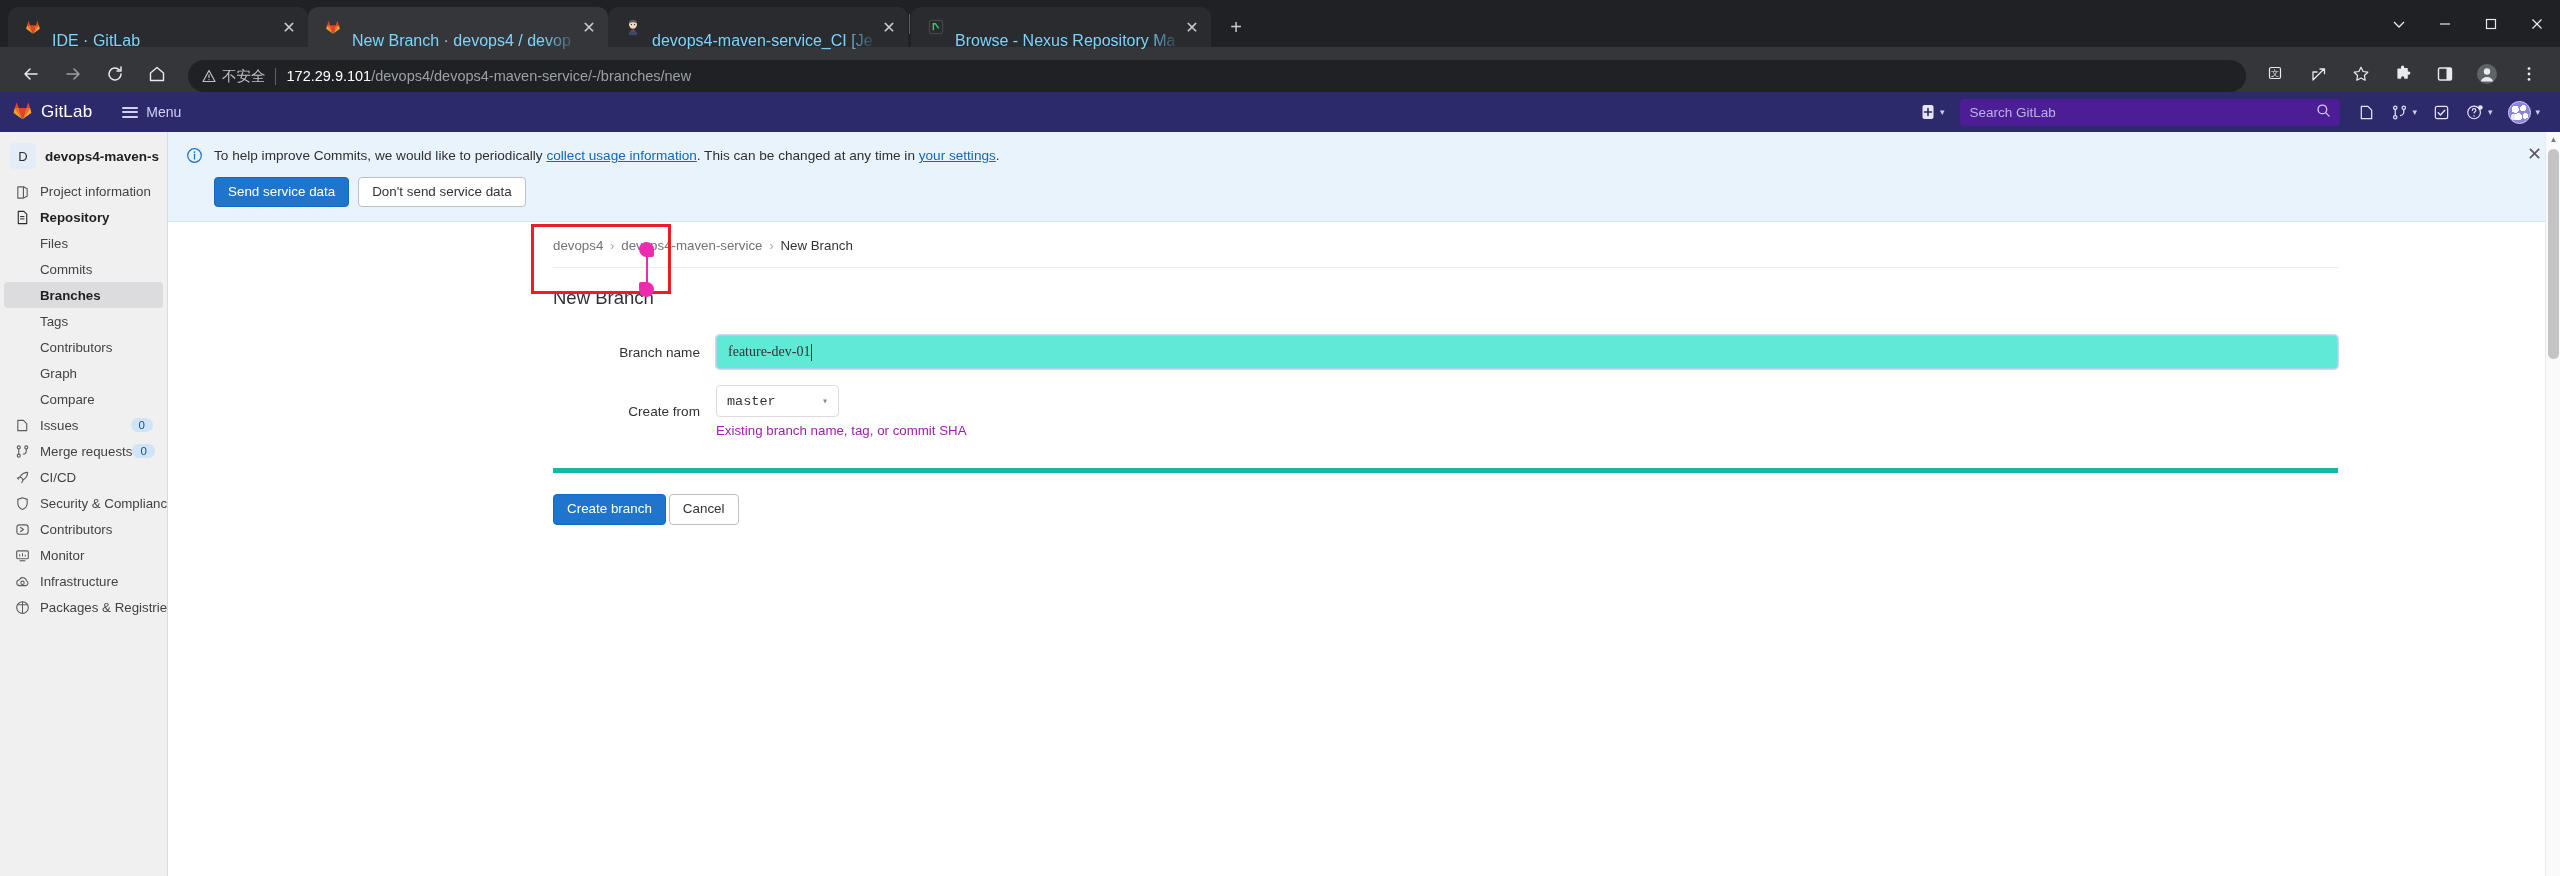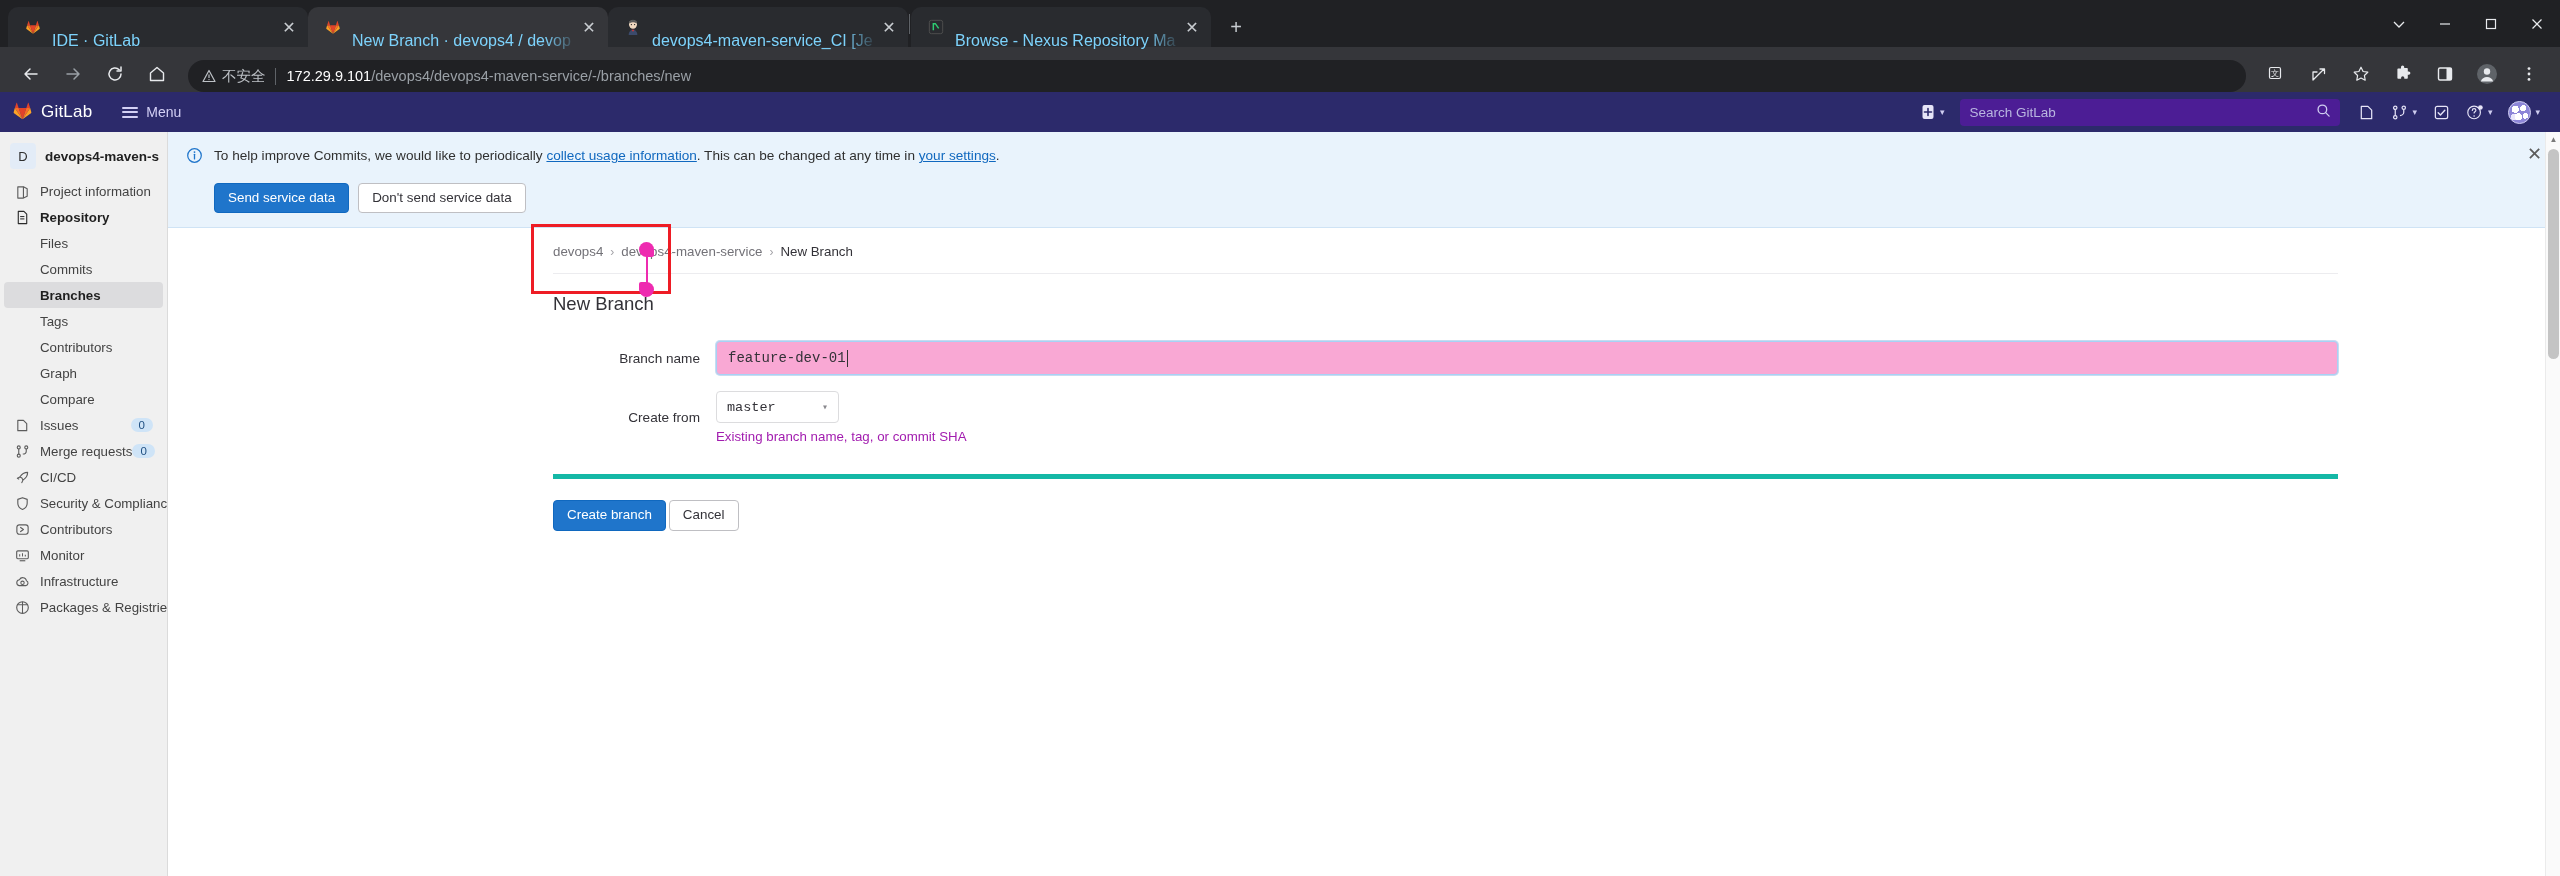--- a/index.html
+++ b/index.html
@@ -224,21 +224,21 @@
     align-items: flex-start;
     position: relative;
   }
   .alert-ico {
     width: 20px; flex: 0 0 20px; margin: 1px 10px 0 16px;
     color: #1f75cb; display: flex; justify-content: center;
   }
   .alert-body { flex: 1 1 auto; }
   .alert-text { font-size: 13.6px; color: #303030; line-height: 1.45; }
   .alert-text a { color: #1068bf; text-decoration: underline; }
-  .alert-actions { margin-top: 17px; display: flex; gap: 9px; }
+  .alert-actions { margin-top: 11px; display: flex; gap: 9px; }
   .btn {
     font-size: 13.4px;
     padding: 6px 13px;
     border-radius: 4px;
     border: 1px solid transparent;
     line-height: 1.25;
     white-space: nowrap;
   }
   .btn-primary { background: #1f75cb; color: #fff; border-color: #1068bf; }
   .btn-default { background: #fff; color: #333238; border-color: #bfbfc3; }
@@ -286,27 +286,27 @@
     font-size: 13.6px;
     color: #333238;
   }
   .form-field { flex: 1 1 auto; position: relative; }
   .text-input {
     width: 100%;
     height: 34px;
     border: 1px solid #a7d2f5;
     border-radius: 4px;
     box-shadow: 0 0 0 1px rgba(31,117,203,.25);
-    font-family: Liberation Mono, monospace;
+    font-family: Liberation Serif, serif;
     font-size: 14px;
     color: #333238;
     padding: 0 11px;
     display: flex;
     align-items: center;
-    background: #f9a8d4;
+    background: #5eead4;
   }
   .caret-bar {
     display: inline-block;
     width: 1px; height: 17px;
     background: #333;
     margin-left: 1px;
   }
   .select-input {
     width: 123px;
     height: 32px;

